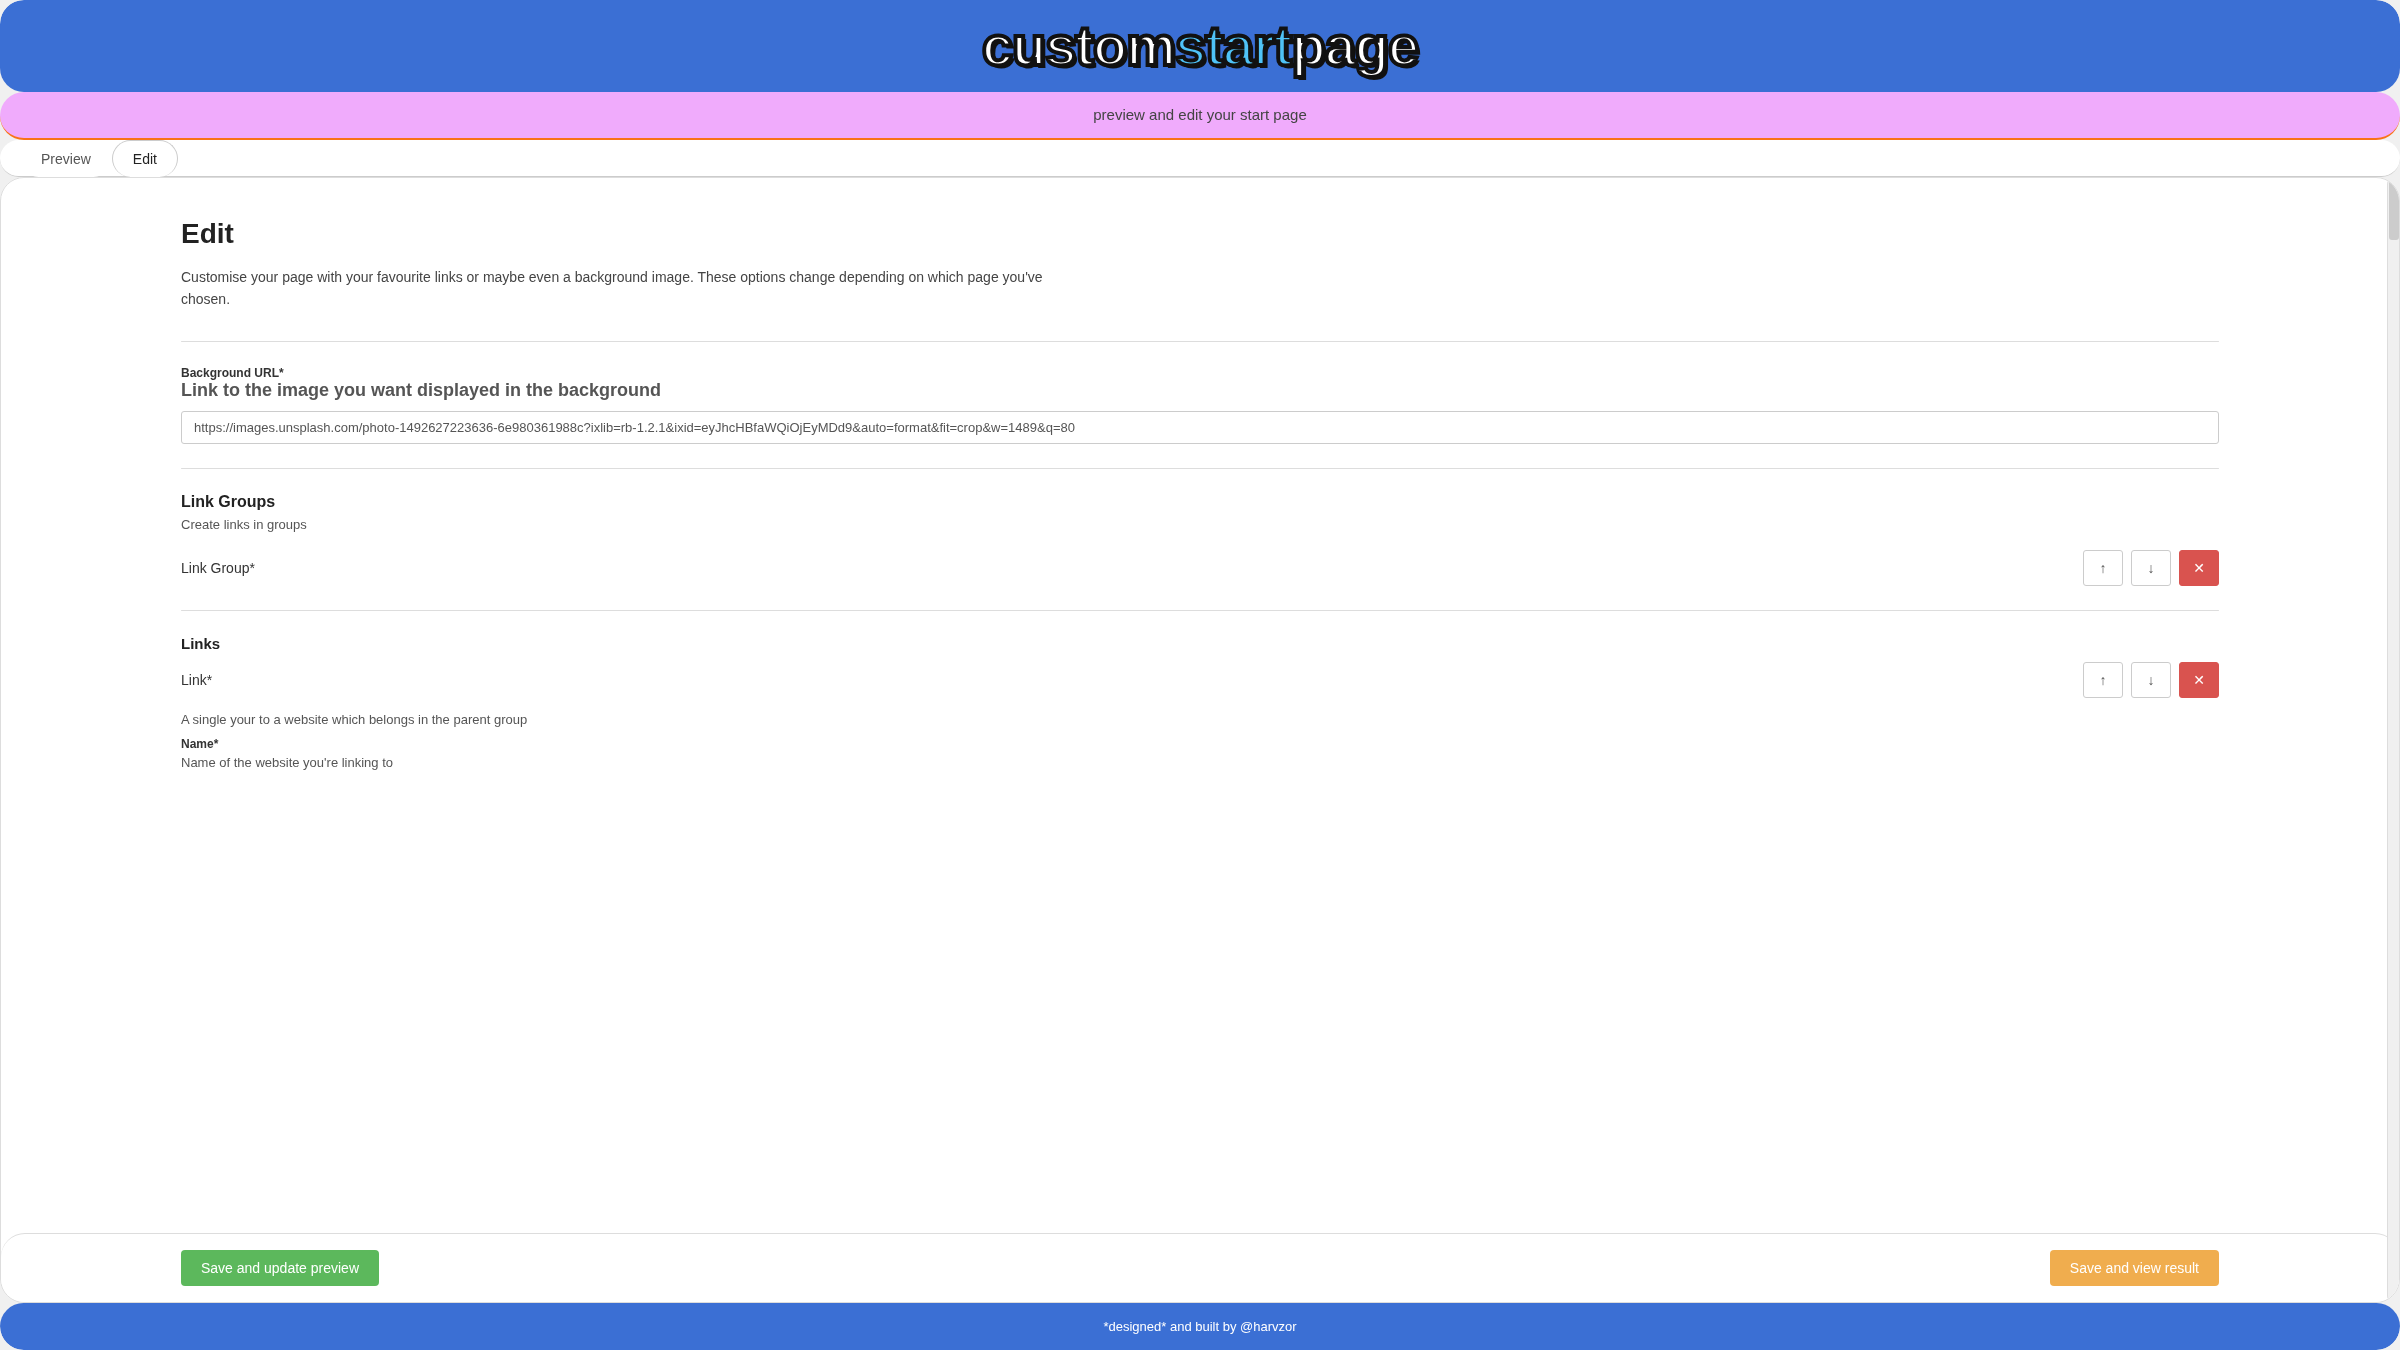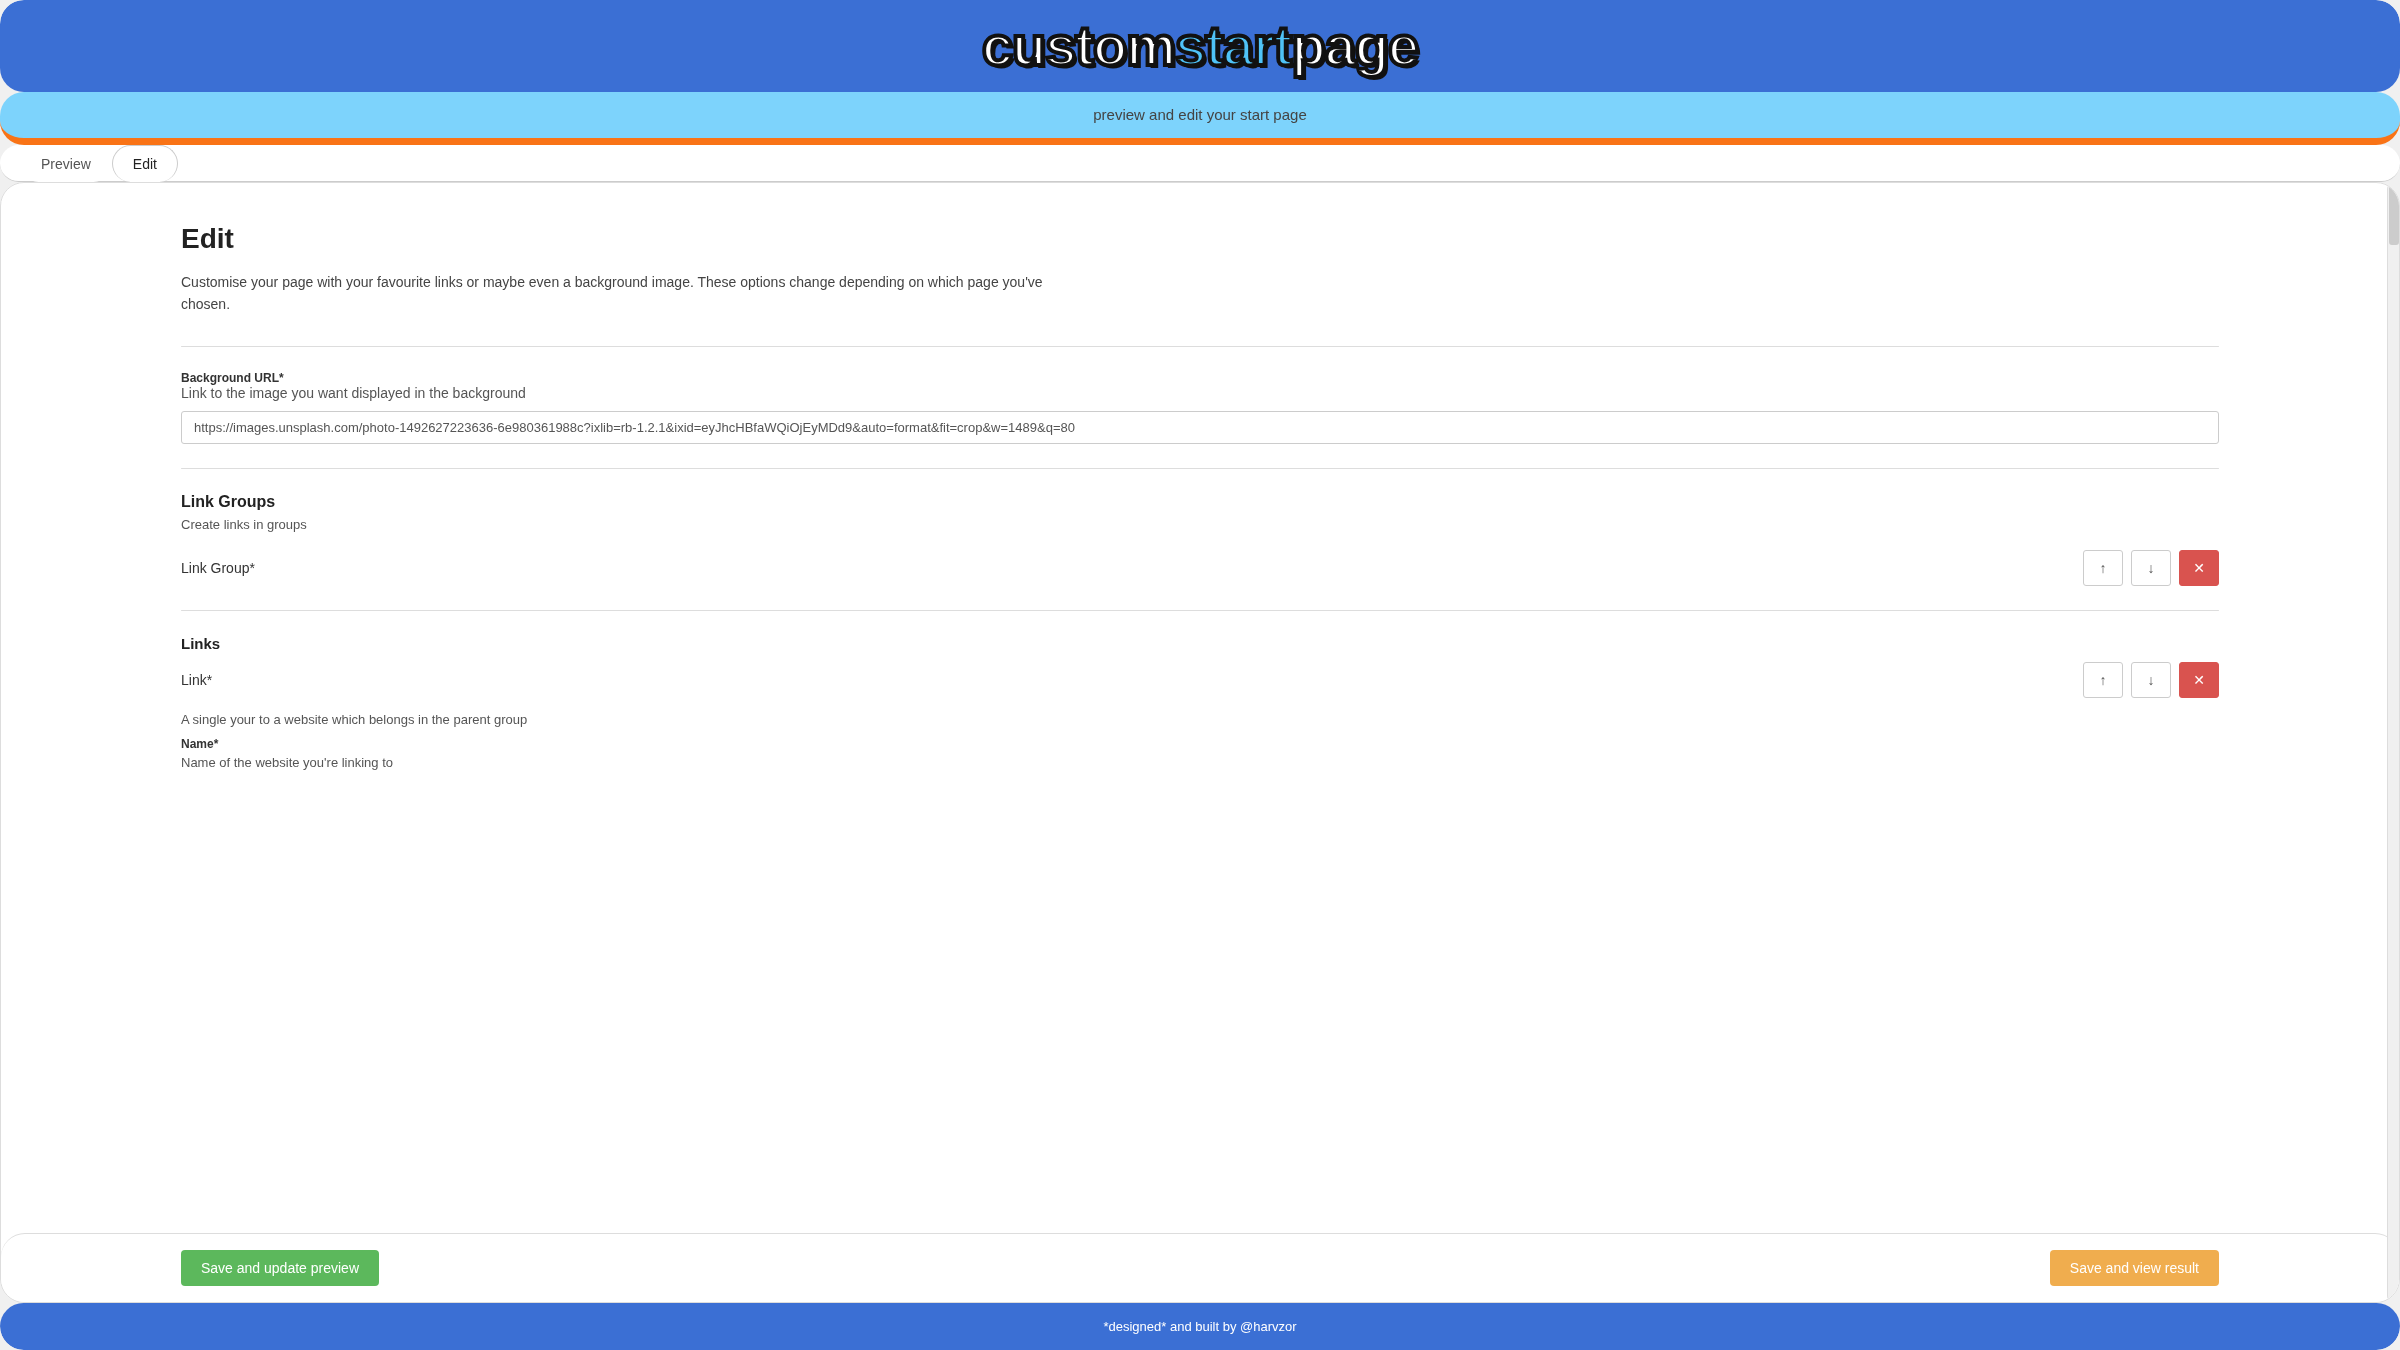--- a/index.html
+++ b/index.html
@@ -35,24 +35,24 @@
       text-shadow: 3px 3px 0 #111, -1px -1px 0 #111, 1px -1px 0 #111, -1px 1px 0 #111;
     }
     .logo-page {
       color: white;
       -webkit-text-stroke: 4px #111;
       text-shadow: 3px 3px 0 #111, -1px -1px 0 #111, 1px -1px 0 #111, -1px 1px 0 #111;
     }
 
     
     .subtitle-bar {
-      background: #7dd3fc;
+      background: #f0abfc;
       padding: 14px 0;
       text-align: center;
-      border-bottom: 7px solid #f97316;
+      border-bottom: 2px solid #f97316;
     }
     .subtitle-text {
       color: #444;
       font-size: 15px;
     }
 
     
     .tabs-bar {
       background: #fff;
       display: flex;
@@ -143,23 +143,24 @@
     }
 
     .field-label {
       font-size: 12px;
       font-weight: bold;
       color: #333;
       margin-bottom: 0;
     }
 
     .field-sublabel {
-      font-size: 14px;
+      font-size: 18px;
       color: #555;
       margin-bottom: 10px;
+      font-weight: bold;
     }
 
     .text-input {
       width: 100%;
       padding: 8px 12px;
       border: 1px solid #ccc;
       border-radius: 3px;
       font-size: 13px;
       color: #555;
       background: #fff;

